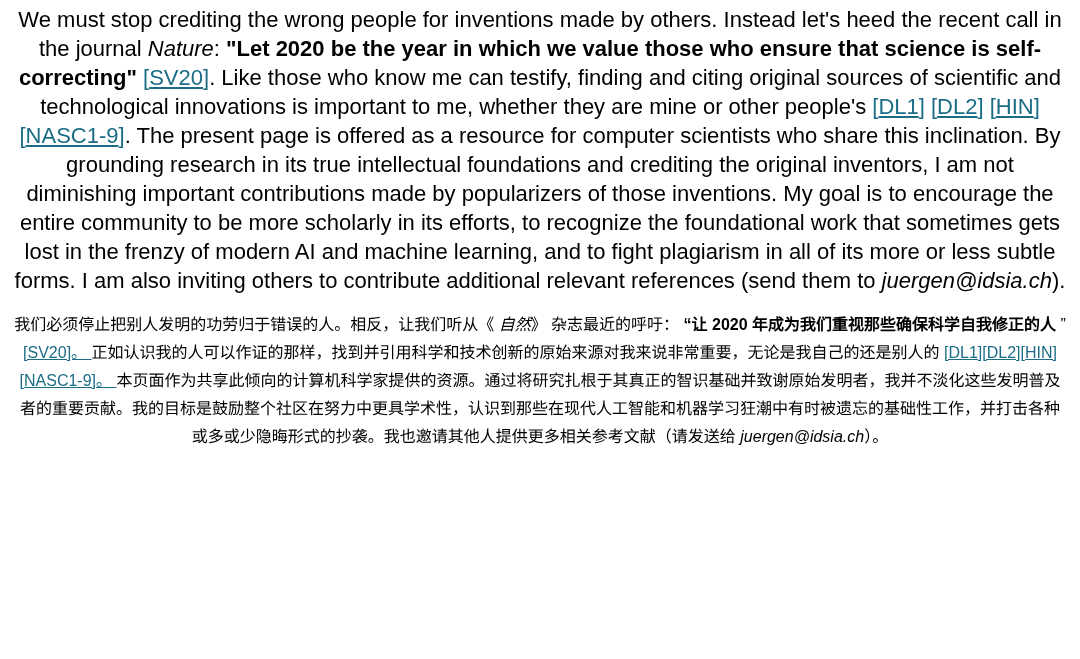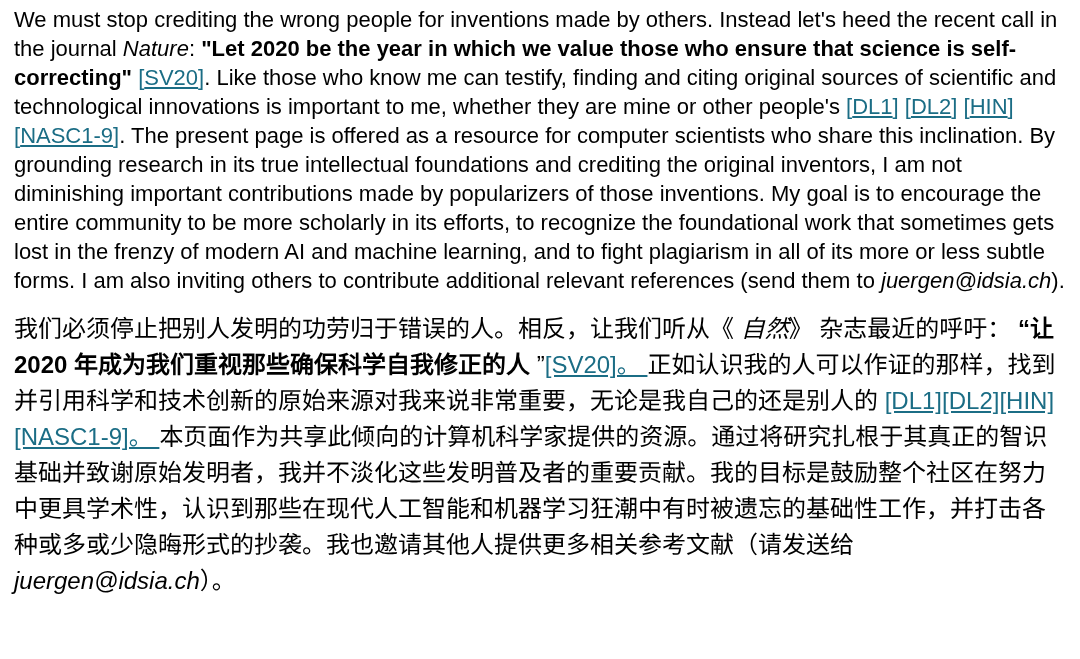--- a/index.html
+++ b/index.html
@@ -12,29 +12,30 @@
     font-family:"Liberation Sans", sans-serif;
     color:var(--text-color);
     width:1080px;
   }
   .page{
     padding:5px 14px 10px 14px;
     box-sizing:border-box;
   }
   .para{
     margin:0;
+    text-align:center;
   }
   .para-en{
     font-size:22px;
     line-height:29px;
     margin-bottom:16px;
   }
   .para-zh{
-    font-size:24px;
-    line-height:36px;
+    font-size:16px;
+    line-height:28px;
   }
   .seg{white-space:pre-wrap;}
   .b{font-weight:bold;}
   .i{font-style:italic;}
   .bracket{color:var(--link-color);}
   a.link, .link{
     color:var(--link-color);
     text-decoration:underline;
     cursor:pointer;
   }

